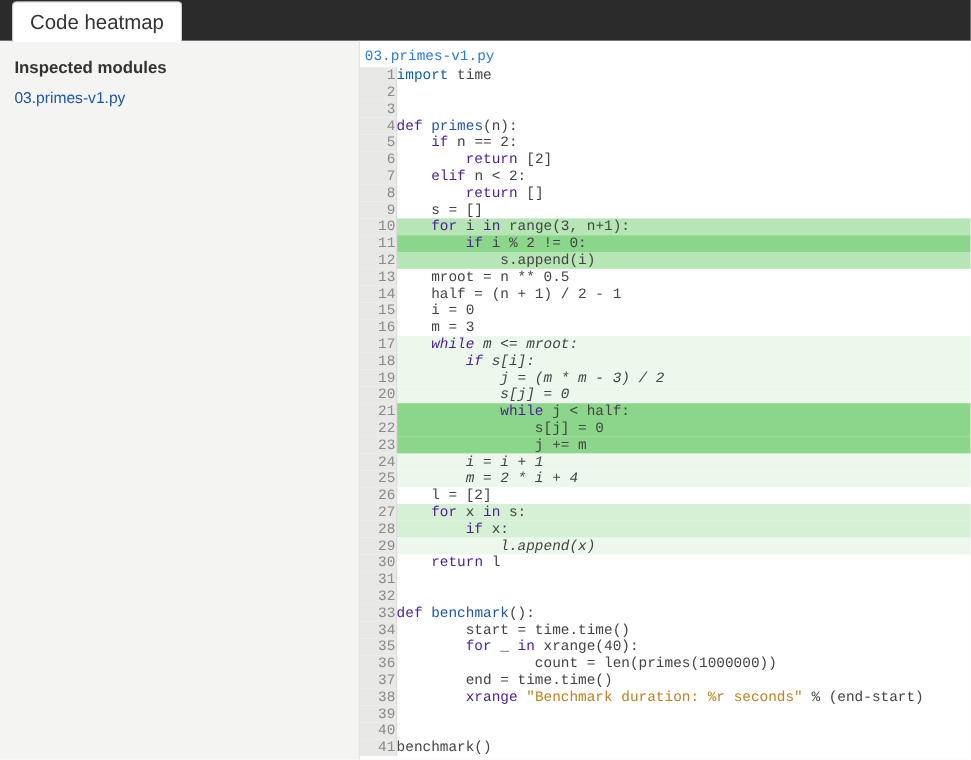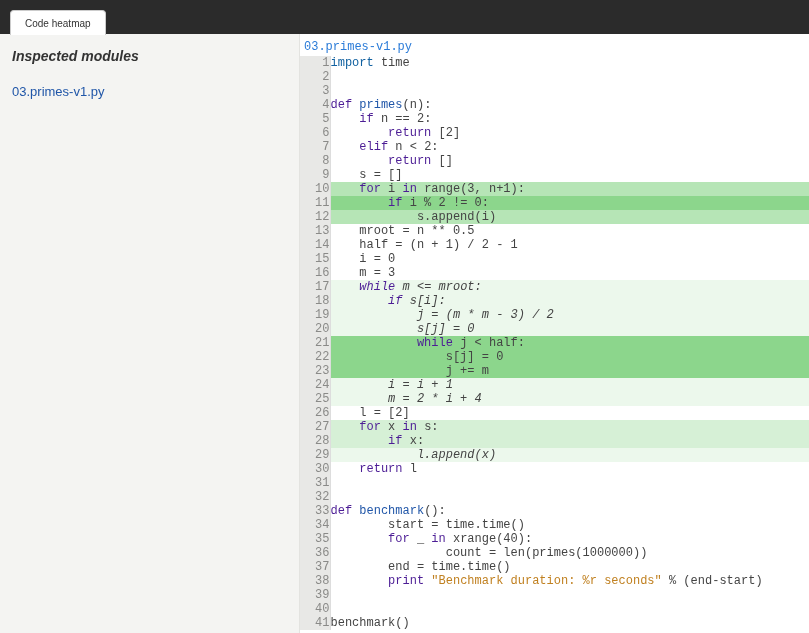--- a/index.html
+++ b/index.html
@@ -19,40 +19,39 @@
   align-items: flex-end;
   padding-left: 10px;
 }
 .tab {
   background: #fff;
   color: #333;
   padding: 7px 14px 6px;
   border: 1px solid #ccc;
   border-bottom: none;
   border-radius: 4px 4px 0 0;
-  font-size: 10px;
+  font-size: 17px;
   position: relative;
   top: 1px;
 }
 .main {
   display: flex;
   height: calc(100% - 34px);
 }
 .sidebar {
   width: 300px;
   padding: 14px 12px;
   background: #f4f4f2;
   border-right: 1px solid #e3e3e0;
 }
 .sidebar h3 {
   font-size: 14px;
   font-weight: 600;
   color: #333;
-  margin-bottom: 20px;
-  font-style: italic;
+  margin-bottom: 10px;
 }
 .module-link {
   color: #2056a8;
   font-size: 13px;
   cursor: pointer;
 }
 .code-area {
   flex: 1;
   background: #fff;
   padding: 6px 0 0 0;
@@ -261,21 +260,21 @@
           <tr>
             <td class="gutter">36</td>
             <td class="line h0"><span class="plain">                count = len(primes(1000000))</span></td>
           </tr>
           <tr>
             <td class="gutter">37</td>
             <td class="line h0"><span class="plain">        end = time.time()</span></td>
           </tr>
           <tr>
             <td class="gutter">38</td>
-            <td class="line h0"><span class="plain">        </span><span class="kw">print</span><span class="plain"> </span><span class="str">"Benchmark duration: %r seconds"</span><span class="plain"> % (end-start)</span></td>
+            <td class="line h0"><span class="plain">        </span><span class="kw">xrange</span><span class="plain"> </span><span class="str">"Benchmark duration: %r seconds"</span><span class="plain"> % (end-start)</span></td>
           </tr>
           <tr>
             <td class="gutter">39</td>
             <td class="line h0"><span class="plain"></span></td>
           </tr>
           <tr>
             <td class="gutter">40</td>
             <td class="line h0"><span class="plain"></span></td>
           </tr>
           <tr>

